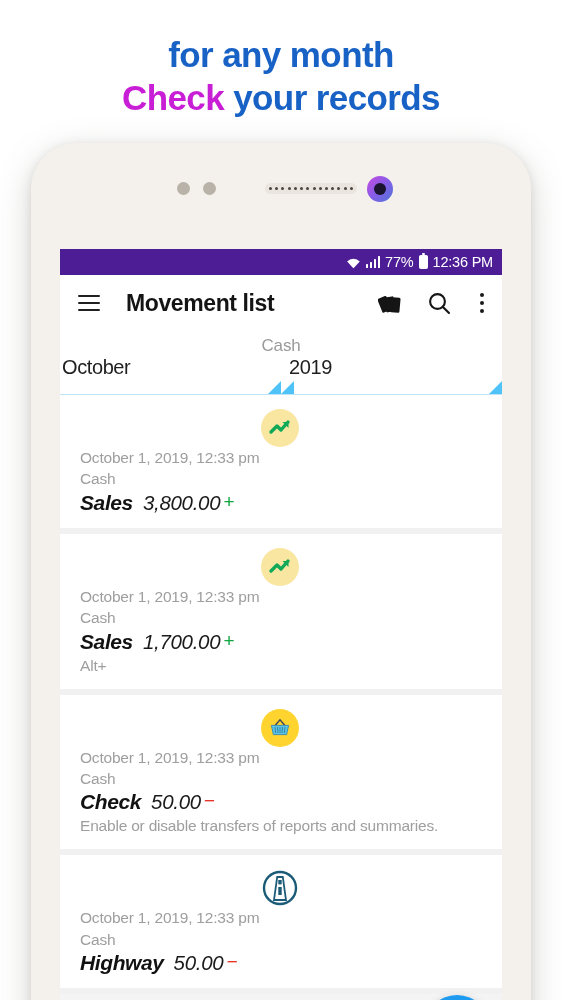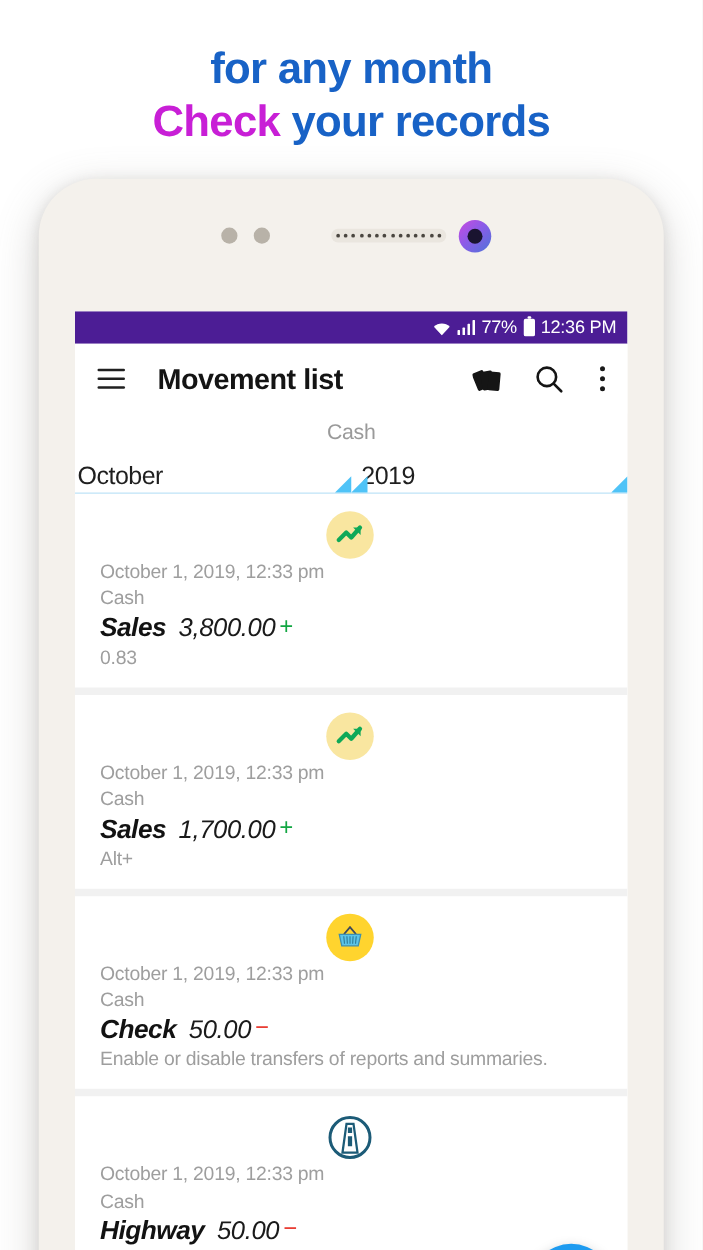--- a/index.html
+++ b/index.html
@@ -214,21 +214,21 @@
     display: flex;
     height: 36px;
     align-items: flex-end;
   }
   .filter-cell {
     flex: 1;
     position: relative;
     border-bottom: 1.6px solid #BFE4F7;
     display: flex;
     align-items: flex-end;
-    padding-bottom: 2px;
+    padding-bottom: 16px;
     cursor: pointer;
   }
   .filter-cell .fval {
     font-size: 20px;
     color: #1F1F1F;
     letter-spacing: -0.4px;
     line-height: 1.05;
   }
   .filter-cell.left .fval { padding-left: 2px; }
   .filter-cell.right .fval { padding-left: 8px; }
@@ -459,21 +459,20 @@
         <div class="row-body">
           <div class="meta">October 1,  2019, 12:33 pm</div>
           <div class="meta">Cash</div>
           <div class="mainline">
             <span class="cat">Sales</span>
             <span class="amtwrap">
               <span class="amt">3,800.00</span>
               <span class="sign plus">+</span>
             </span>
           </div>
-          <div class="note">0.83</div>
         </div>
       </div>
 
       <div class="row">
         <div class="row-icon">
           <div class="circ sales">
             <svg width="24" height="24" viewBox="0 0 24 24">
               <path d="M3 16 L9 10 L13 14 L20 6" fill="none" stroke="#0FA958" stroke-width="3.4" stroke-linecap="round" stroke-linejoin="round"></path>
               <path d="M14.5 6 L20.5 6 L20.5 12 Z" fill="#0FA958"></path>
             </svg>

